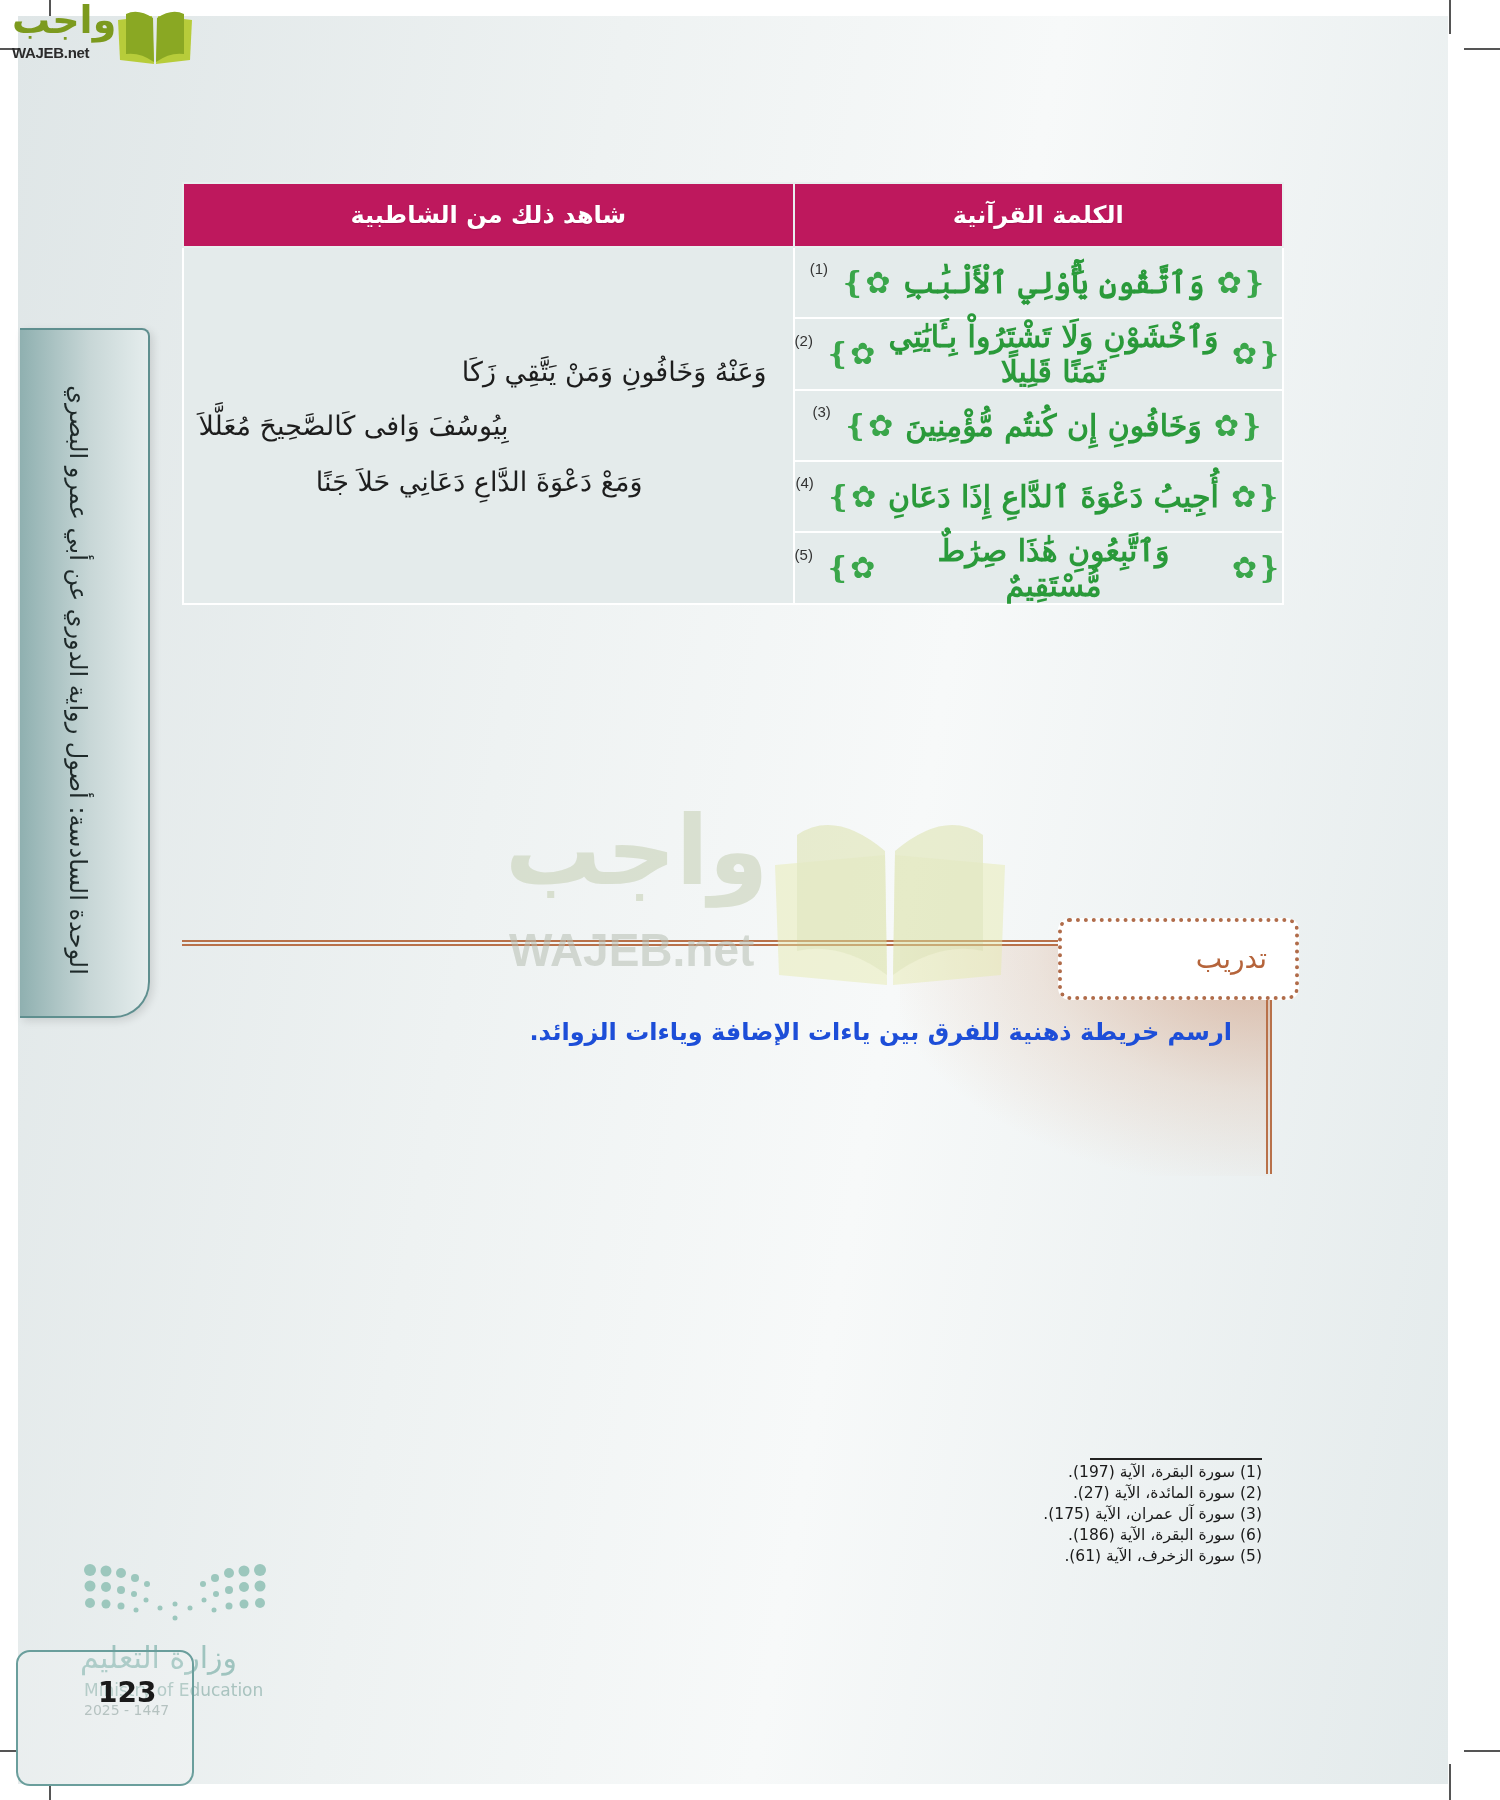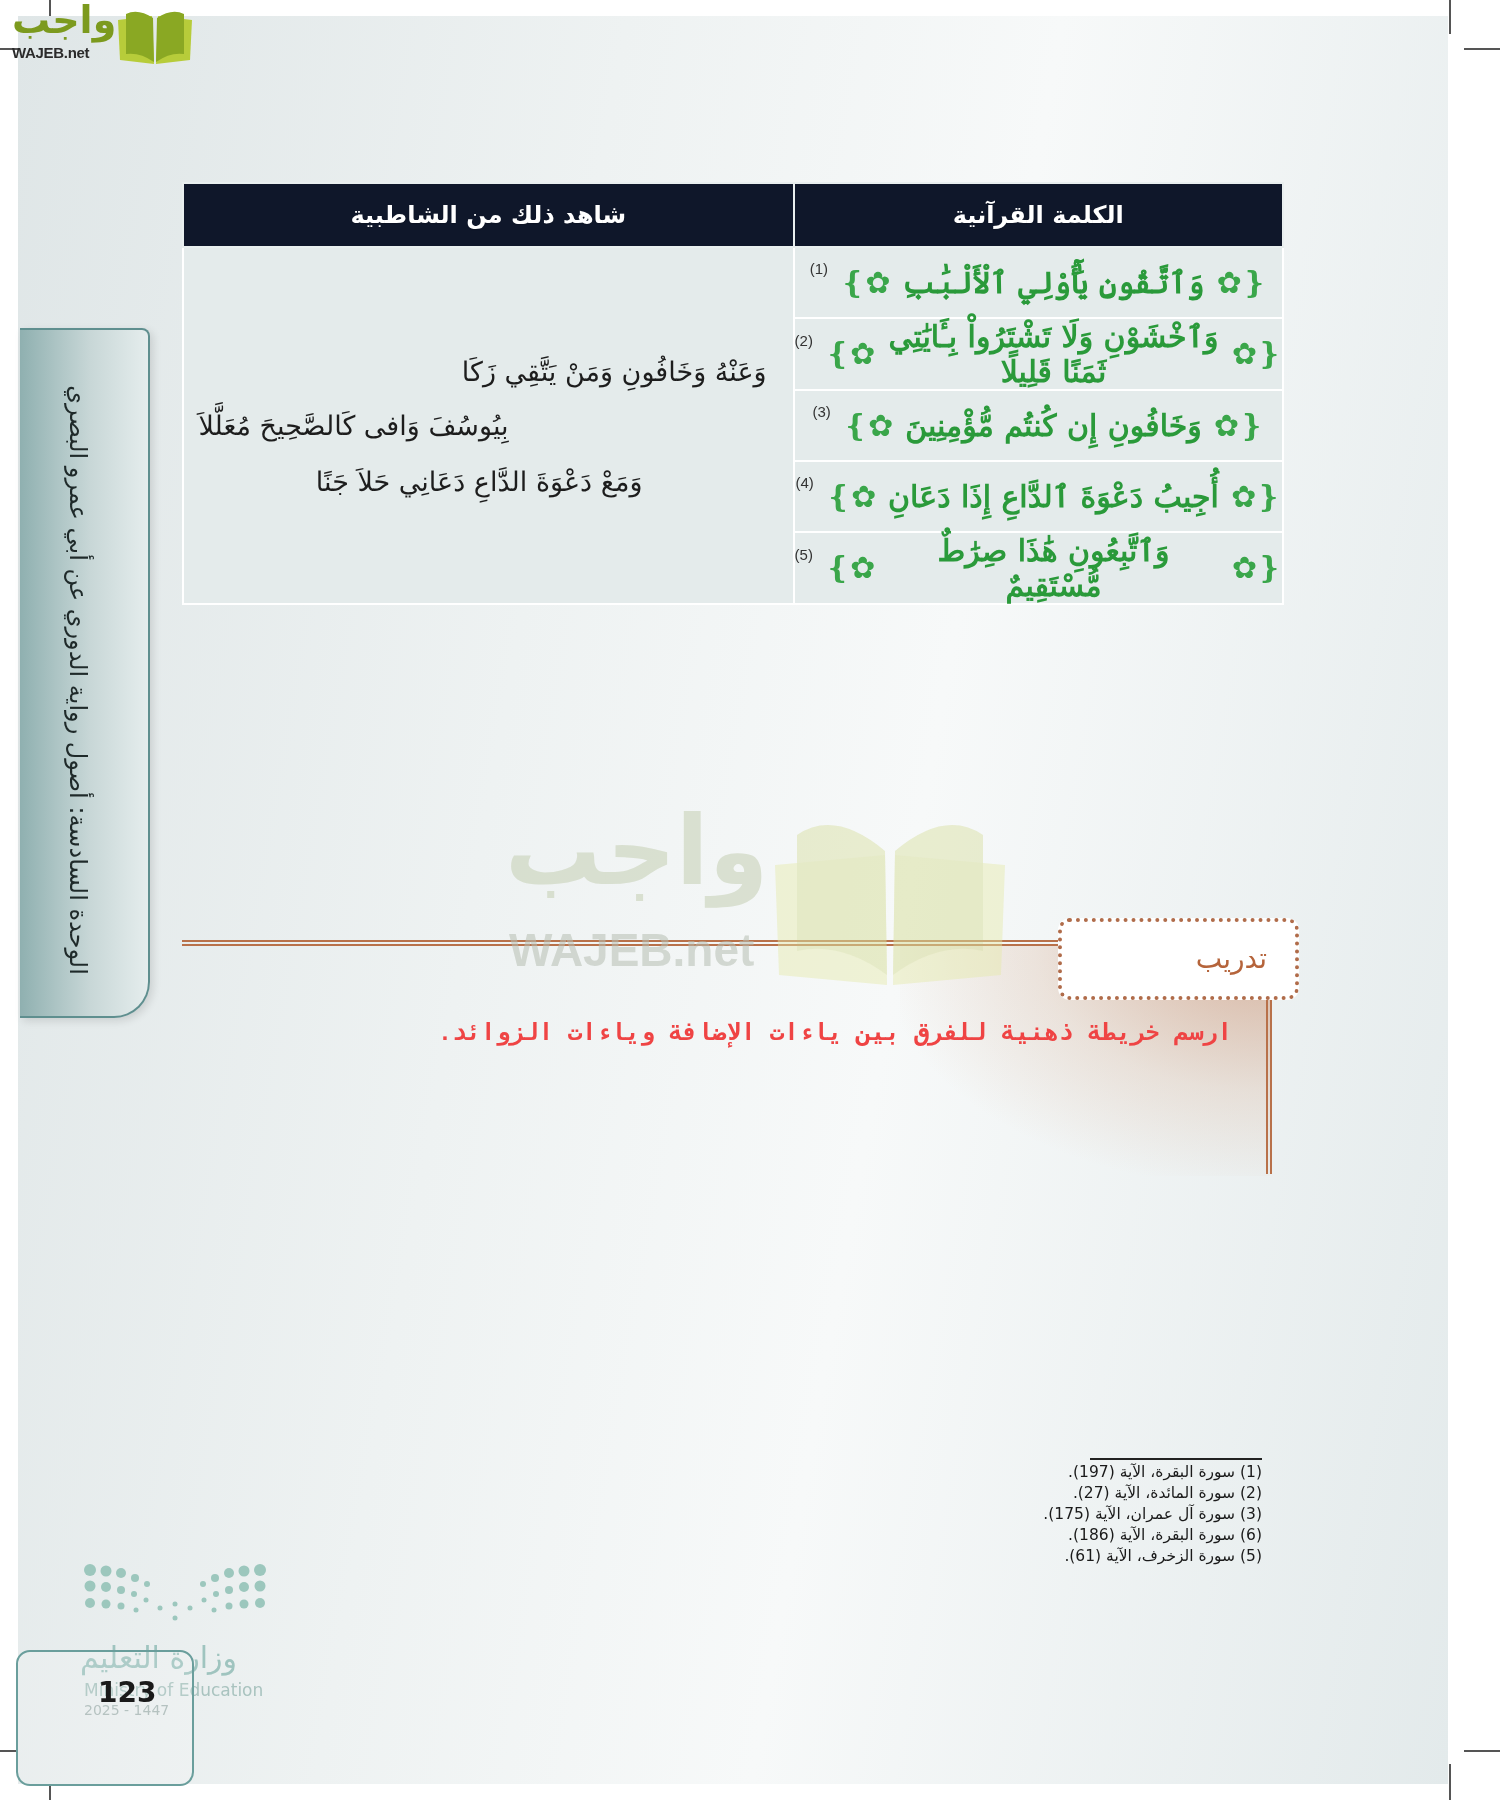--- a/index.html
+++ b/index.html
@@ -30,21 +30,21 @@
   .side-tab-text {
     position: absolute; left: 52px; top: 360px; width: 640px; height: 40px;
     transform-origin: left top; transform: rotate(90deg) translate(0, -40px);
     font-family: "DejaVu Sans", sans-serif; font-size: 24px; color: #1f2a2a;
     direction: rtl; text-align: center; white-space: nowrap;
   }
 
   
   .qtable { position: absolute; left: 182px; top: 182px; width: 1102px; border-collapse: collapse; }
   .qtable th {
-    background: #0f172a; color: #ffffff; font-weight: bold; font-size: 24px;
+    background: #be185d; color: #ffffff; font-weight: bold; font-size: 24px;
     height: 64px; border: 2px solid #e9efef; direction: rtl;
     text-shadow: 0 1px 1px rgba(0,0,0,0.15);
   }
   .qtable td { border: 2px solid #ffffff; background: #e4ebeb; direction: rtl; }
   .word-cell { height: 71px; text-align: center; position: relative; }
   .word-wrap { display: inline-flex; align-items: center; gap: 12px; direction: rtl; }
   .orn { color: #3aa64a; font-size: 30px; line-height: 1; }
   .word-text { color: #2a9a3a; font-family: "DejaVu Serif", serif; font-size: 30px; font-weight: bold; }
   .fn-mark { font-size: 15px; color: #333; position: relative; top: -14px; font-family: "Liberation Sans", sans-serif; }
   .shahid-cell { vertical-align: top; position: relative; background: #e7eded; margin-left: 25px; }
@@ -57,21 +57,21 @@
   .wm-book { position: absolute; left: 270px; top: 0; width: 230px; height: 170px; }
 
   
   .train-line { position: absolute; left: 182px; top: 940px; width: 880px; height: 6px; border-top: 2px solid #b8714a; border-bottom: 2px solid #b8714a; }
   .train-glow { position: absolute; left: 900px; top: 946px; width: 370px; height: 230px;
     background: radial-gradient(ellipse at 100% 0%, rgba(196,128,90,0.55) 0%, rgba(214,170,140,0.25) 45%, rgba(255,255,255,0) 75%); }
   .train-badge { position: absolute; left: 1058px; top: 918px; width: 241px; height: 82px;
     background: #ffffff; border: 4px dotted #b06c4a; border-radius: 12px; }
   .train-label { position: absolute; right: 28px; top: 20px; color: #b5643b; font-size: 28px; direction: rtl; }
   .train-vline { position: absolute; left: 1266px; top: 998px; width: 6px; height: 176px; border-left: 2px solid #b8714a; border-right: 2px solid #b8714a; }
-  .train-text { position: absolute; right: 268px; top: 1018px; font-weight: bold; font-size: 24px; color: #ef4444; direction: rtl; white-space: nowrap; font-family: Liberation Mono, monospace; }
+  .train-text { position: absolute; right: 268px; top: 1018px; font-weight: bold; font-size: 24px; color: #1d4ed8; direction: rtl; white-space: nowrap; }
 
   
   .fn-rule { position: absolute; left: 1090px; top: 1458px; width: 172px; height: 2px; background: #222; }
   .footnotes { position: absolute; right: 238px; top: 1462px; direction: rtl; }
   .footnotes div { font-size: 15.5px; color: #1a1a1a; line-height: 21px; white-space: nowrap; }
 
   
   .moe-dots { position: absolute; left: 84px; top: 1564px; width: 182px; height: 60px; }
   .moe-ar { position: absolute; left: 80px; top: 1640px; font-size: 30px; color: #9fc4bf; direction: rtl; }
   .moe-en { position: absolute; left: 84px; top: 1680px; font-family: "DejaVu Sans", sans-serif; font-size: 17px; color: #a9c3bf; }

